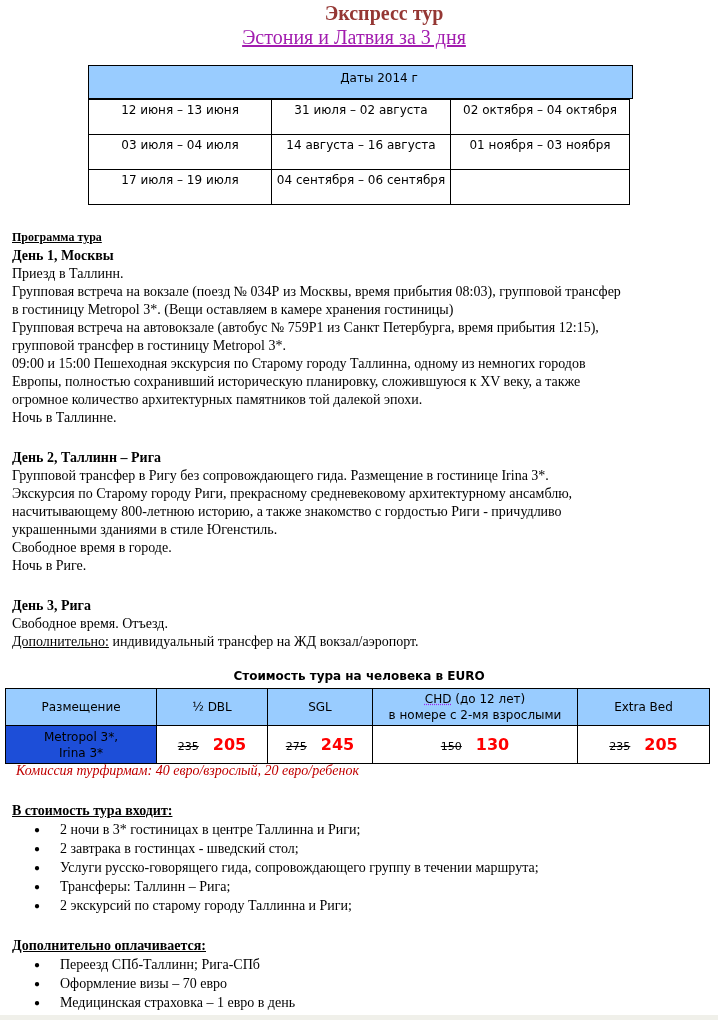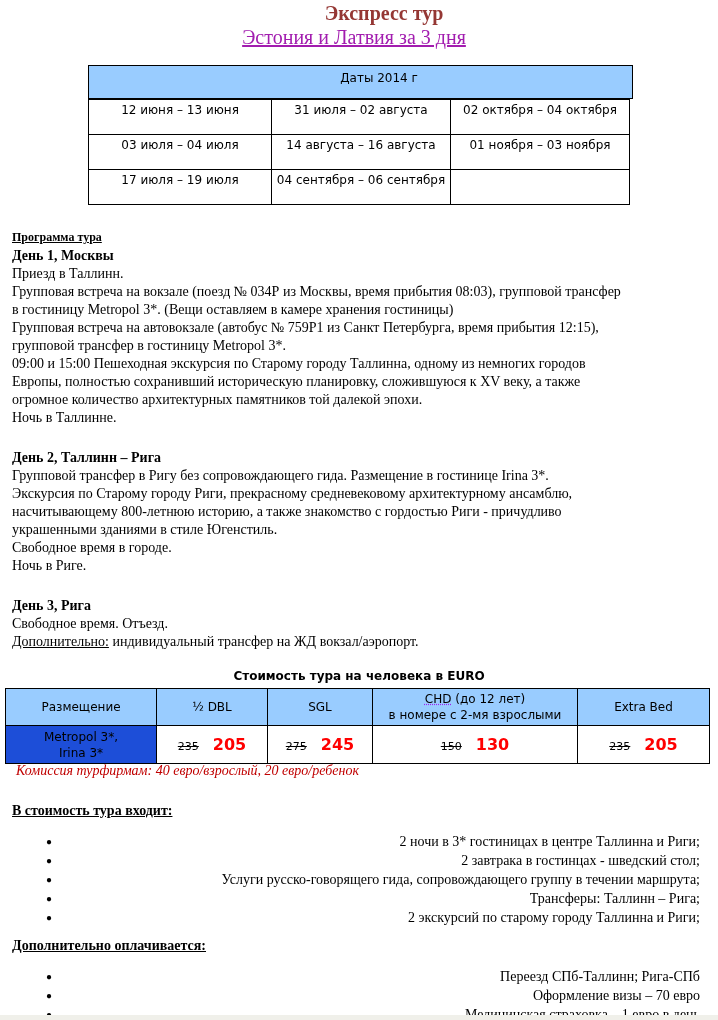--- a/index.html
+++ b/index.html
@@ -38,21 +38,21 @@
   .price-table td { height: 38px; }
   .price-table td.hotel { background: #1d4ed8; line-height: 16px; }
   .old { text-decoration: line-through; font-size: 11px; margin-right: 14px; }
   .new { color: #ff0000; font-weight: bold; font-size: 16px; }
   .chd { text-decoration: underline dotted #a020f0; }
 
   .commission { position: absolute; left: 16px; top: 763px; font-style: italic; color: #c00000;
                 font-size: 14px; }
 
   .list-title { font-weight: bold; text-decoration: underline; }
-  ul.bul { margin: 12px; padding: 0; list-style: none; text-align: right; }
+  ul.bul { margin: 0; padding: 0; list-style: none; }
   ul.bul li { position: relative; padding-left: 48px; line-height: 19px; }
   ul.bul li::before { content: "●"; position: absolute; left: 22px; font-size: 10px; top: 0; }
 
   .bottom-strip { position: absolute; left: 0; top: 1015px; width: 718px; height: 5px; background: #f0f0ea; }
 </style>
 </head>
 <body>
 
 <div class="title-main">Экспресс тур</div>
 <div class="title-sub">Эстония и Латвия за 3 дня</div>

